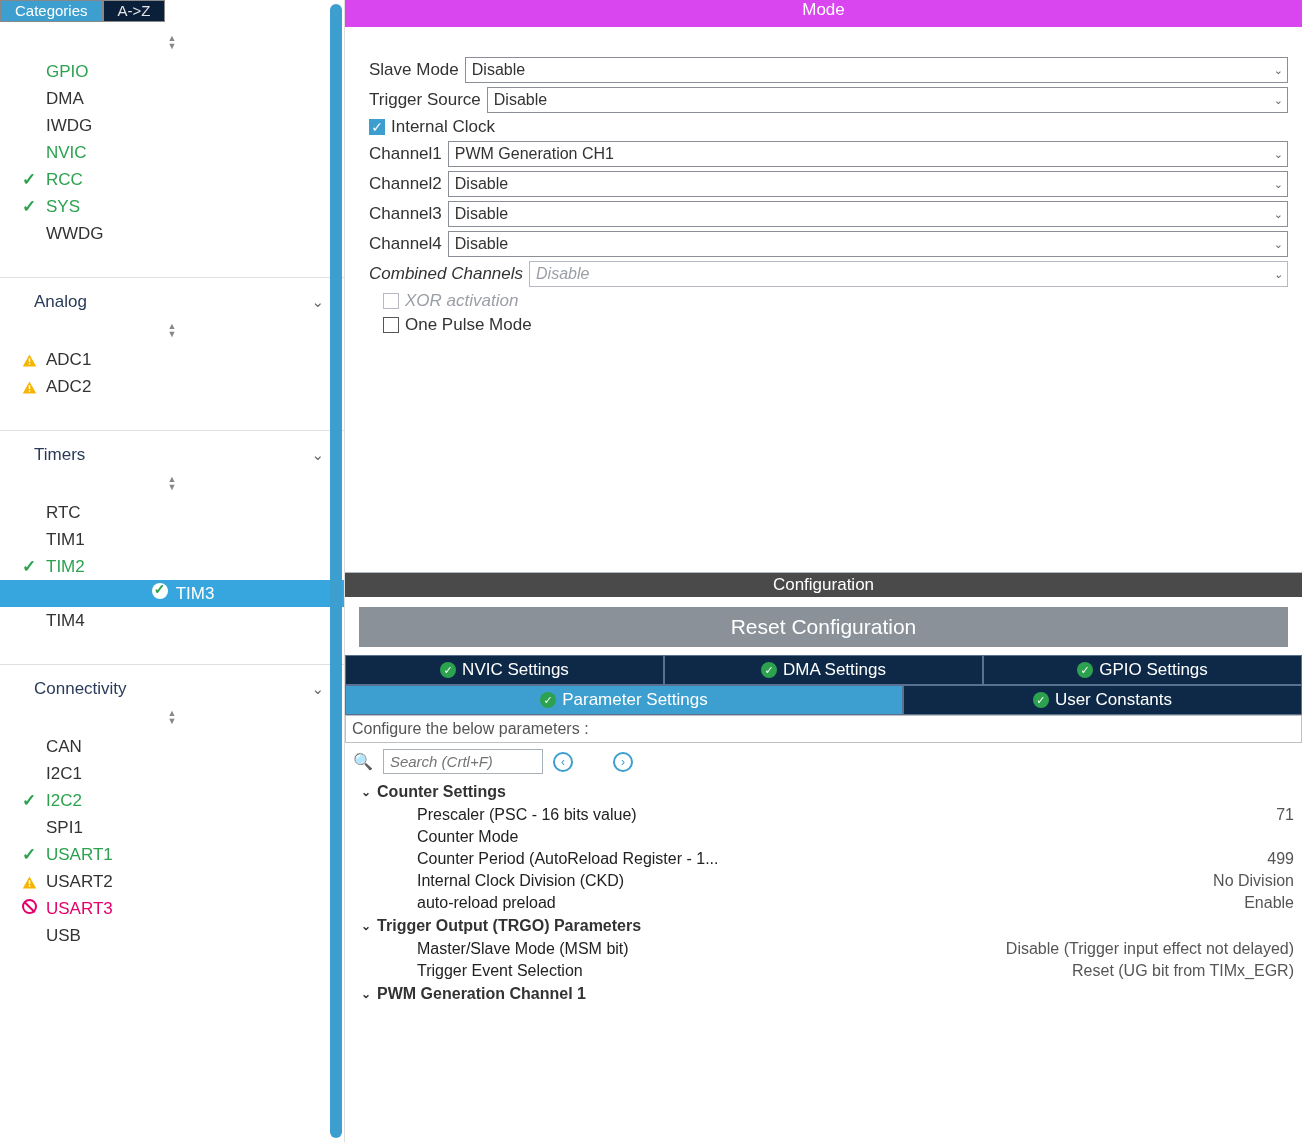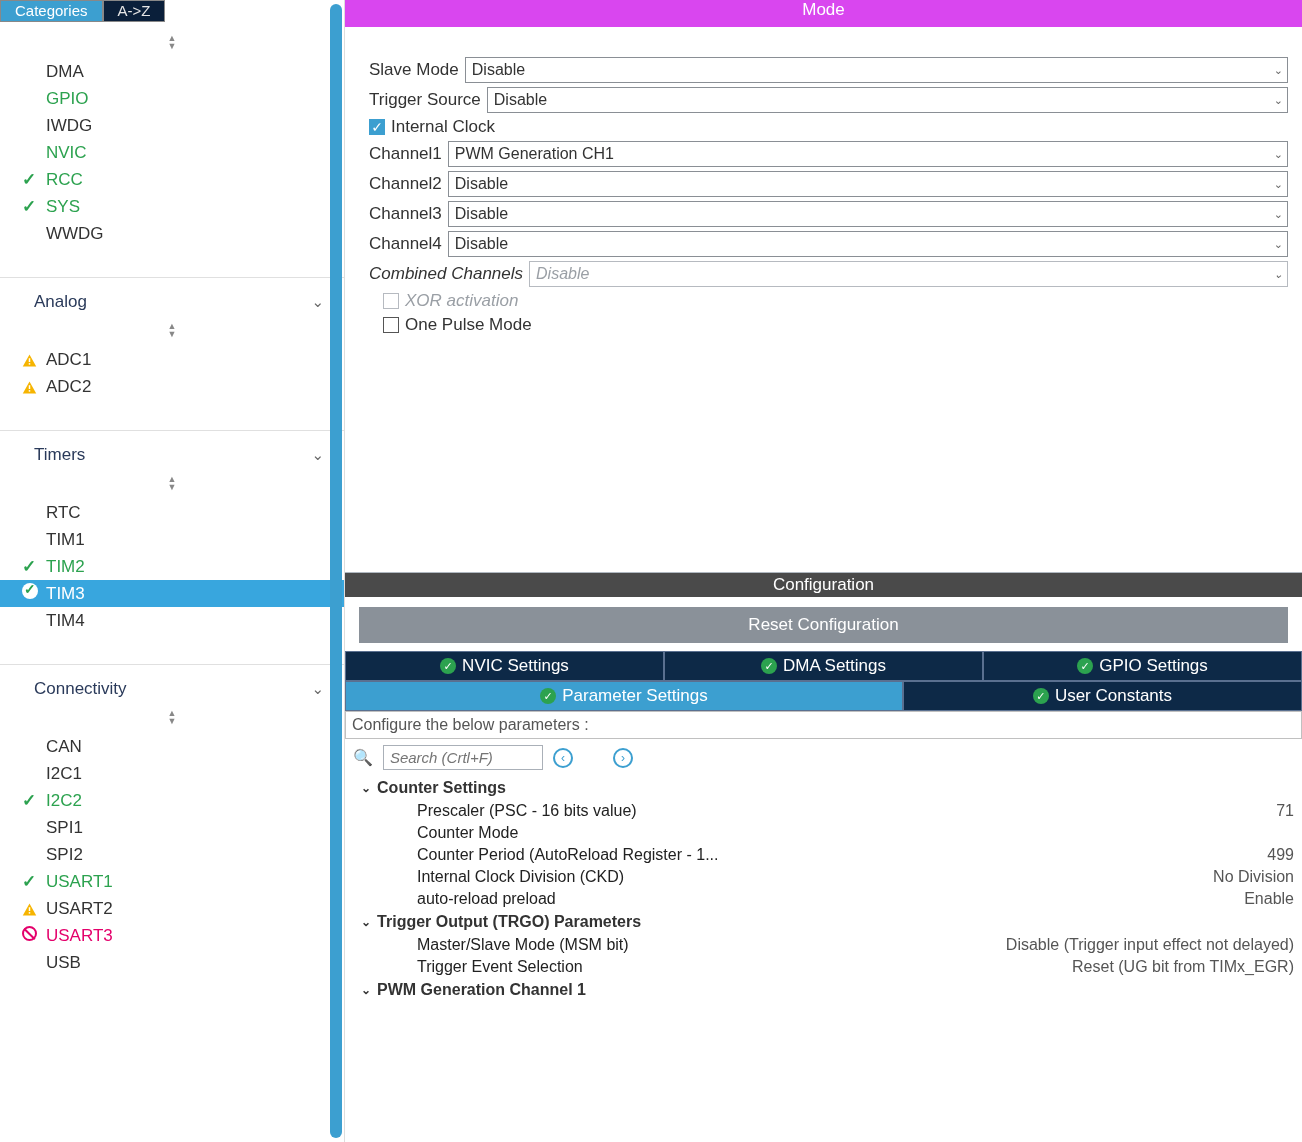--- a/index.html
+++ b/index.html
@@ -64,21 +64,21 @@
   align-items: center;
   padding: 2px 0 2px 46px;
   font-size: 17px;
   color: #333;
   height: 27px;
   cursor: pointer;
   position: relative;
 }
 .item .icon-slot { width: 24px; margin-left: -24px; text-align: left; display:inline-block;}
 .item.green { color: #2ca24f; }
-.item.sel { background: #38a6de; color: #fff; }
+.item.sel { background: #38a6de; color: #fff; justify-content: center; }
 .item.red { color: #e4006b; }
 .chk { color: #2ca24f; font-weight: bold; }
 .warn-icon svg { width:15px; height:15px; vertical-align:middle; }
 .circle-chk { display:inline-block; width:16px; height:16px; border-radius:50%; background:#fff; position:relative; }
 .circle-chk::after { content:"✓"; color:#2ca24f; font-weight:bold; position:absolute; left:2px; top:-2px; font-size:14px;}
 .ban-icon { display:inline-block; width:15px; height:15px; border:2px solid #e4006b; border-radius:50%; position:relative; }
 .ban-icon::after { content:""; position:absolute; width:15px; height:2px; background:#e4006b; top:5px; left:-2px; transform:rotate(45deg);}
 .side-scroll {
   position: absolute;
   right: 2px; top: 4px; bottom: 4px;
@@ -107,21 +107,21 @@
 .muted { color:#9a9fa5; font-style:italic; }
 .muted .field-sel { color:#9a9fa5; border-color:#b6bac0;}
 .muted .cbx { border-color:#b6bac0; }
 
 .config-bar {
   background:#4a4a4a; color:#fff; text-align:center;
   font-size:17px; padding:2px 0;
 }
 .reset-btn {
   background:#8a9199; color:#fff; border:none;
-  padding:8px 18px; font-size:17px; margin:10px 14px 8px;
+  padding:8px 18px; font-size:21px; margin:10px 14px 8px;
   cursor:pointer;
 }
 .cfg-tabs { display:flex; flex-wrap:wrap; }
 .cfg-tab {
   flex:1; min-width:260px; text-align:center;
   background:#0d2947; color:#fff; padding:4px 0;
   font-size:17px; border:1px solid #5a7090;
   cursor:pointer; display:flex; align-items:center; justify-content:center; gap:6px;
 }
 .cfg-tab.active { background:#3c9fd0; }
@@ -143,27 +143,27 @@
 
 <div class="sidebar">
   <div class="tabs-top">
     <div class="tab-cat">Categories</div>
     <div class="tab-az">A-&gt;Z</div>
   </div>
 
   <div class="cat-section">
     <div class="sort-handle"></div>
     <div class="item-list" id="list-system">
+        <div class="item green">
+          <span class="icon-slot"></span>
+          <span>GPIO</span>
+        </div>
         <div class="item">
           <span class="icon-slot"></span>
           <span>DMA</span>
-        </div>
-        <div class="item green">
-          <span class="icon-slot"></span>
-          <span>GPIO</span>
         </div>
         <div class="item">
           <span class="icon-slot"></span>
           <span>IWDG</span>
         </div>
         <div class="item green">
           <span class="icon-slot"></span>
           <span>NVIC</span>
         </div>
         <div class="item green">
@@ -252,24 +252,20 @@
           <span class="icon-slot"></span>
           <span>I2C1</span>
         </div>
         <div class="item green">
           <span class="icon-slot"><span class="chk">✓</span></span>
           <span>I2C2</span>
         </div>
         <div class="item">
           <span class="icon-slot"></span>
           <span>SPI1</span>
-        </div>
-        <div class="item">
-          <span class="icon-slot"></span>
-          <span>SPI2</span>
         </div>
         <div class="item green">
           <span class="icon-slot"><span class="chk">✓</span></span>
           <span>USART1</span>
         </div>
         <div class="item">
           <span class="icon-slot"><span class="warn-icon"><svg viewBox="0 0 20 20">
                 <polygon points="10,2 19,18 1,18" fill="#f6b400"></polygon>
                 <rect x="9" y="7" width="2" height="5" fill="#fff"></rect>
                 <rect x="9" y="13.5" width="2" height="2" fill="#fff"></rect>

